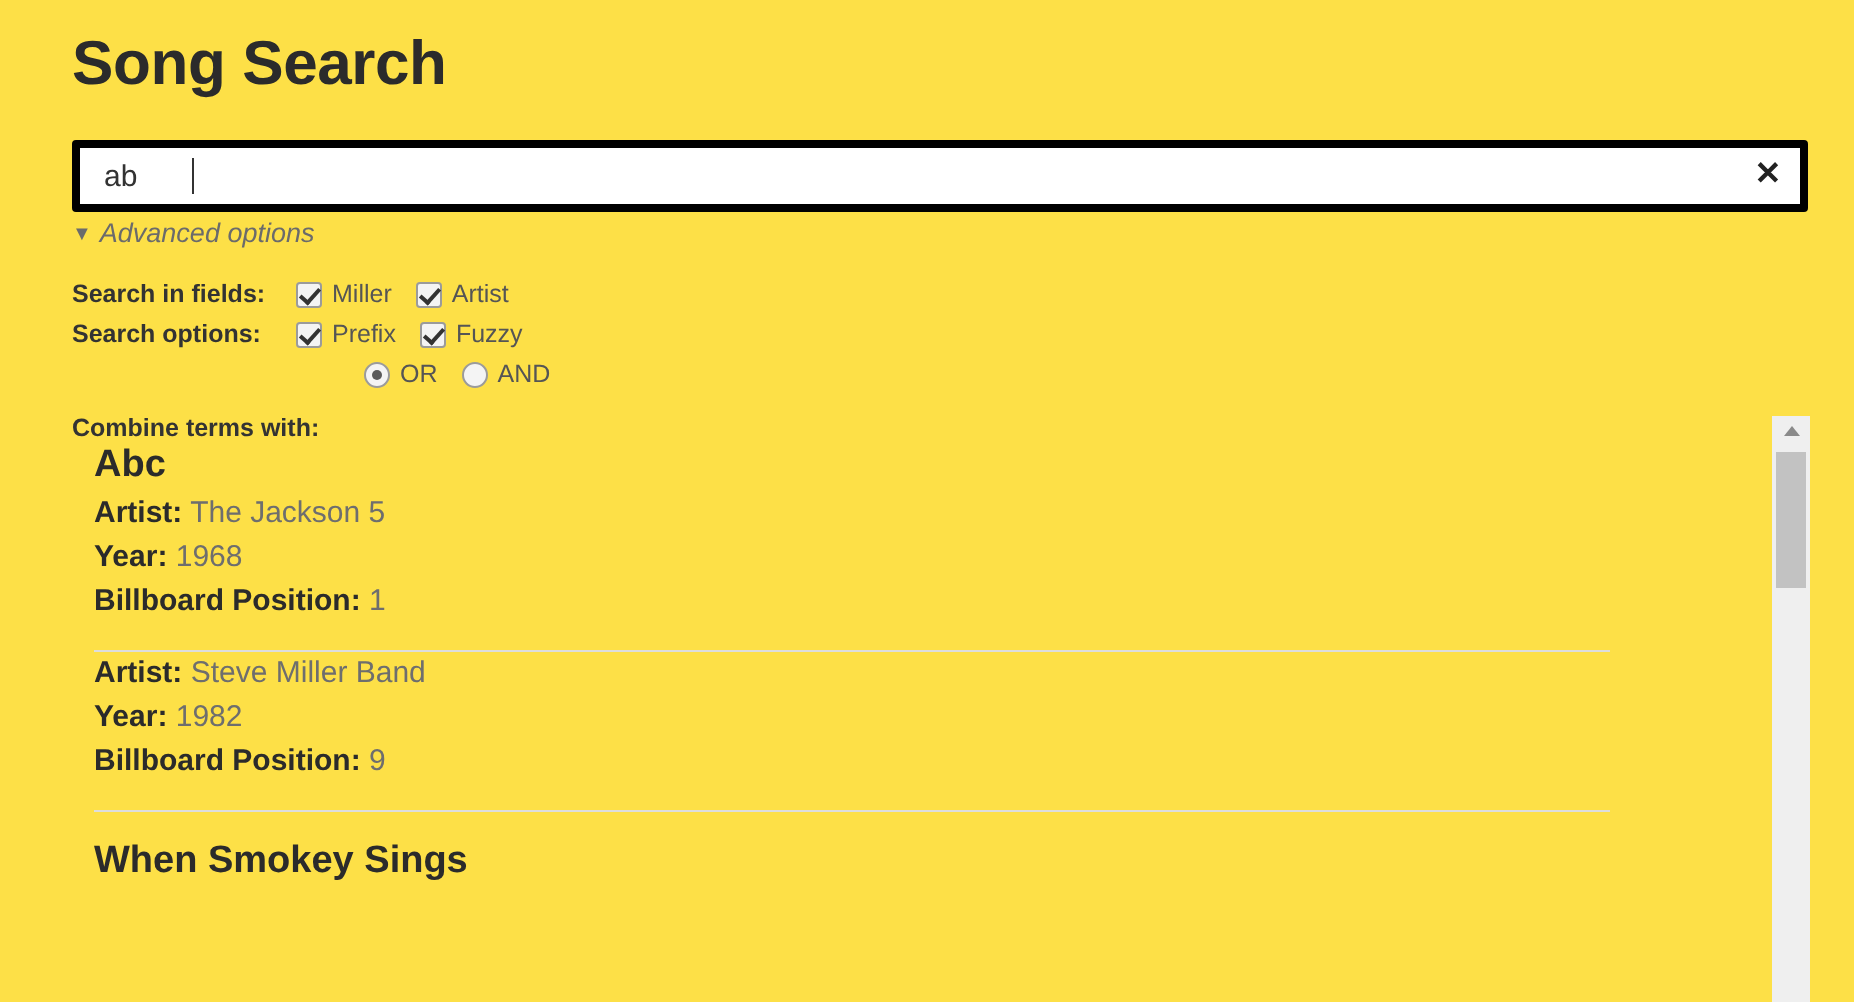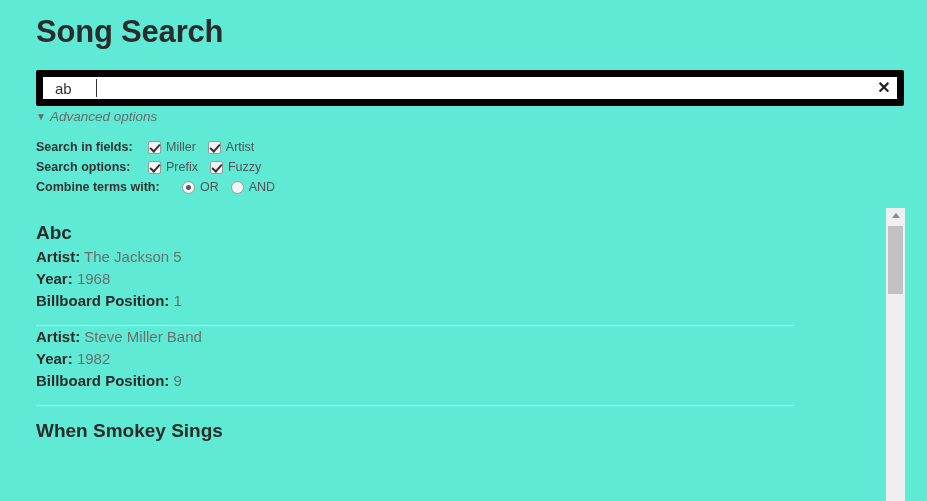--- a/index.html
+++ b/index.html
@@ -10,21 +10,21 @@
     height: 501px;
     background: #ffffff;
     font-family: "Liberation Sans", sans-serif;
     overflow: hidden;
   }
 
   #page {
     position: relative;
     width: 927px;
     height: 501px;
-    background: #5eead4;
+    background: #fde047;
   }
 
   
   .page-title {
     position: absolute;
     left: 36px;
     top: 12px;
     font-size: 31px;
     font-weight: bold;
     color: #2b2b2b;
@@ -40,21 +40,21 @@
     top: 70px;
     width: 868px;
     height: 36px;
   }
   .search-input {
     position: absolute;
     left: 0;
     top: 0;
     width: 868px;
     height: 36px;
-    border: 7px solid #000000;
+    border: 4px solid #000000;
     border-radius: 2px;
     background: #ffffff;
     font-family: "Liberation Sans", sans-serif;
     font-size: 15px;
     color: #333333;
     padding: 0 34px 0 12px;
     outline: none;
   }
   .caret {
     position: absolute;
@@ -114,21 +114,21 @@
     align-items: flex-start;
     white-space: nowrap;
   }
   .opt-label {
     font-size: 12.5px;
     font-weight: bold;
     color: #333333;
   }
   .row-fields  .opt-label { width: 112px; }
   .row-options .opt-label { width: 112px; }
-  .row-combine .opt-label { width: 146px; }
+  .row-combine .opt-label { width: 146px; margin-top: 27px; }
 
   .opt-item {
     display: inline-flex;
     align-items: center;
     margin-right: 12px;
     cursor: pointer;
   }
   .opt-item .txt {
     font-size: 12.5px;
     color: #555555;
@@ -180,21 +180,21 @@
     top: 3px;
     width: 5px;
     height: 5px;
     border-radius: 50%;
     background: #5a5a5a;
   }
 
   
   .results-viewport {
     position: absolute;
-    left: 0;
+    left: 11px;
     top: 208px;
     width: 794px;
     height: 293px;
     overflow: hidden;
   }
   .results-list {
     position: absolute;
     left: 0;
     top: 0;
     width: 886px;

